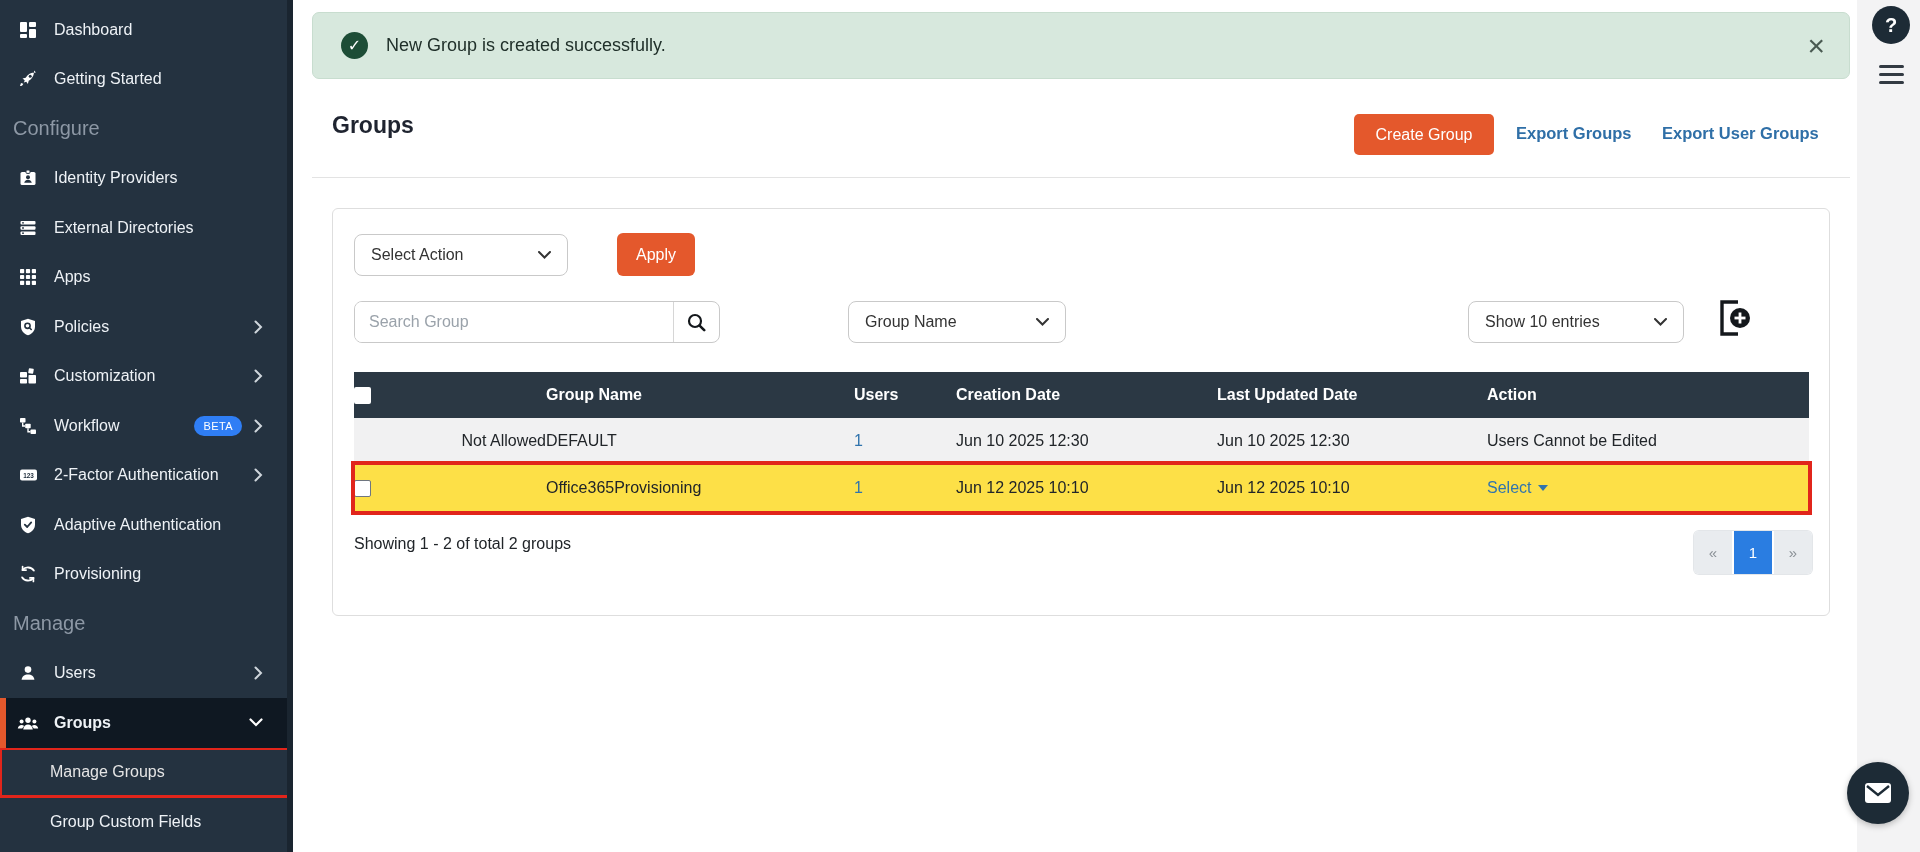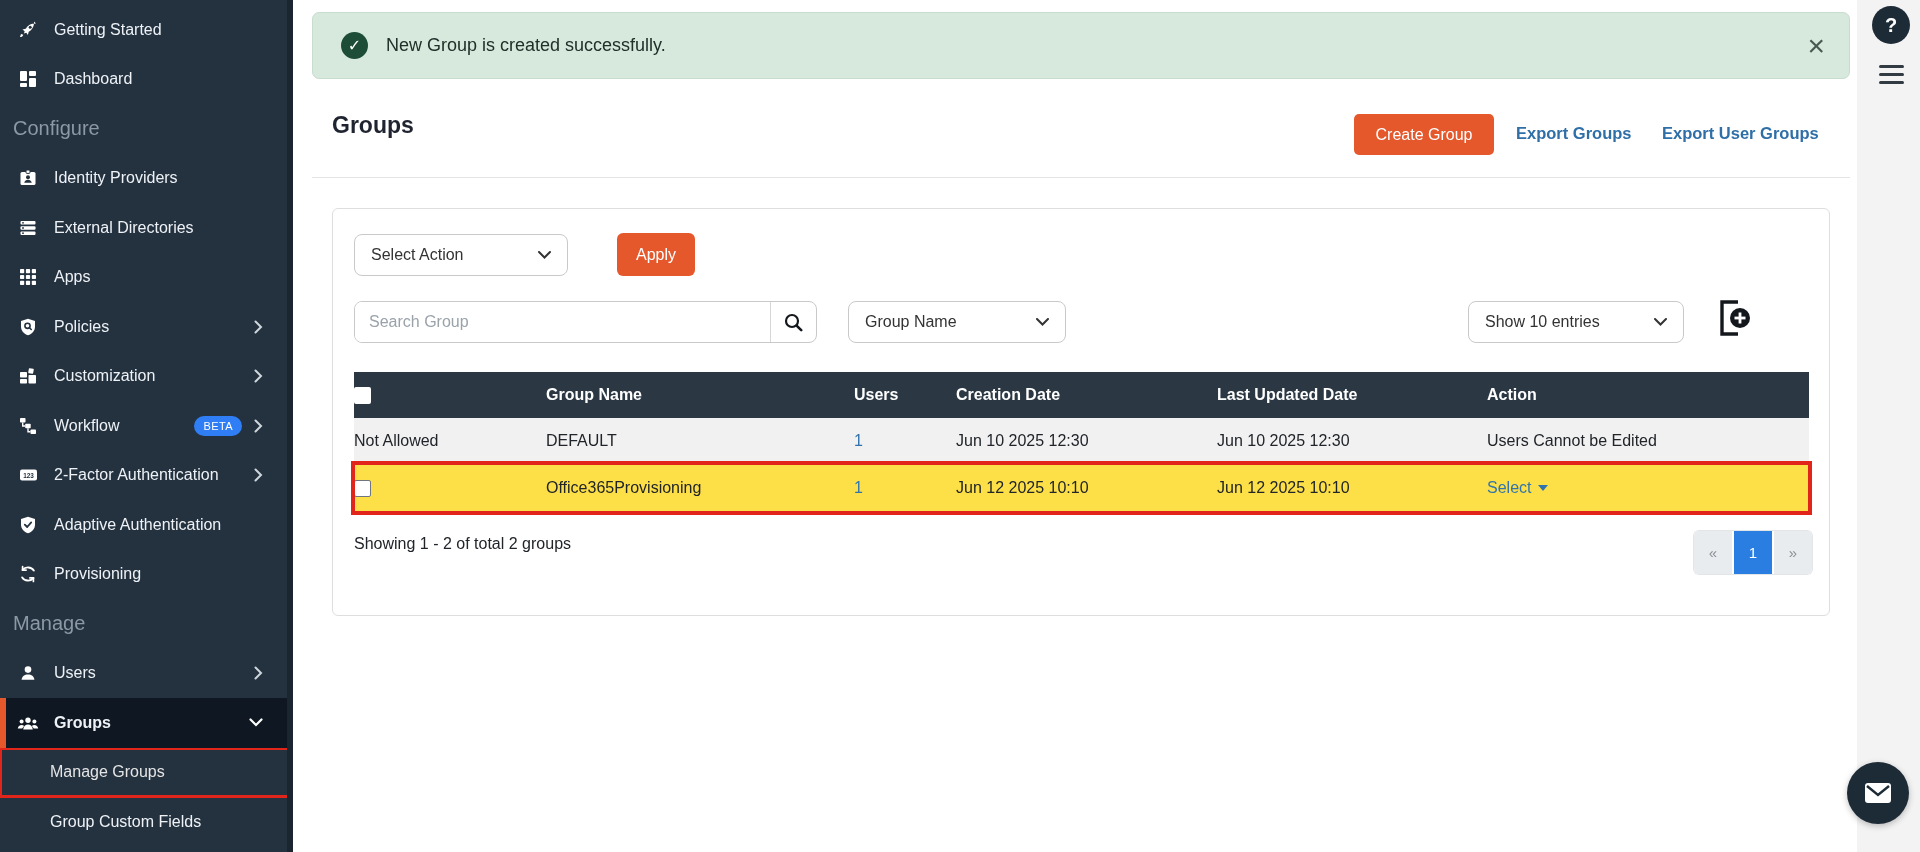--- a/index.html
+++ b/index.html
@@ -50,35 +50,35 @@
 
   .card{position:absolute;left:39px;top:208px;width:1498px;height:408px;background:#fff;border:1px solid #dedede;border-radius:6px;}
 
   .dd{position:absolute;height:42px;border:1px solid #c9c9c9;border-radius:8px;background:#fff;display:flex;align-items:center;padding:0 16px;font-size:16px;color:#333;cursor:pointer;justify-content:flex-end;}
   .dd .chev{margin-left:auto;}
   .dd-select-action{left:21px;top:25px;width:214px;}
   .dd-group-name{left:515px;top:92px;width:218px;}
   .dd-show-entries{left:1135px;top:92px;width:216px;}
   .apply-btn{position:absolute;left:284px;top:24px;width:78px;height:43px;background:var(--orange);color:#fff;border:none;border-radius:6px;font-size:16px;font-family:inherit;cursor:pointer;}
 
-  .search-group{position:absolute;left:21px;top:92px;width:463px;height:42px;border:1px solid #c9c9c9;border-radius:8px;display:flex;overflow:hidden;background:#fff;}
+  .search-group{position:absolute;left:21px;top:92px;width:366px;height:42px;border:1px solid #c9c9c9;border-radius:8px;display:flex;overflow:hidden;background:#fff;}
   .search-group input{flex:1;border:none;outline:none;padding:0 14px;font-size:16px;font-family:inherit;color:#333;}
   .search-group input::placeholder{color:#9aa2aa;}
   .search-addon{width:46px;border-left:1px solid #d6d6d6;display:flex;align-items:center;justify-content:center;cursor:pointer;}
 
   .export-icon{position:absolute;left:1378px;top:86px;width:44px;height:46px;display:flex;align-items:center;justify-content:center;cursor:pointer;}
 
   .table{position:absolute;left:21px;top:163px;width:1455px;}
   .trow{display:grid;grid-template-columns:192px 308px 102px 261px 270px 1fr;align-items:center;font-size:16px;color:#212529;}
   .trow.head{background:var(--thead);color:#fff;font-weight:bold;height:46px;}
   .trow.alt{background:#f1f1f2;height:46px;}
   .trow.body{height:48px;background:#fde047;}
   .trow.annotated{outline:4px solid var(--red);outline-offset:-1px;position:relative;z-index:2;}
   .cell{padding-left:0;white-space:nowrap;}
-  .cell.first{}
+  .cell.first{text-align:right;}
   .cb{width:17px;height:17px;border-radius:2px;}
   .cb.head-cb{background:#fff;}
   .cb.row-cb{background:#fff;border:1.5px solid #6f7680;cursor:pointer;}
   .tlink{color:var(--link-blue);cursor:pointer;}
   .select-link{color:var(--link-blue);cursor:pointer;display:inline-flex;align-items:center;gap:7px;}
   .caret-down{width:0;height:0;border-left:5px solid transparent;border-right:5px solid transparent;border-top:6px solid var(--link-blue);display:inline-block;}
 
   .summary{position:absolute;left:21px;top:326px;font-size:16px;color:#212529;}
   .pagination{position:absolute;left:1361px;top:322px;height:43px;display:flex;border-radius:5px;overflow:hidden;box-shadow:0 0 0 1px #e3e6e9;}
   .page-btn{width:38px;display:flex;align-items:center;justify-content:center;font-size:15px;cursor:pointer;}
@@ -91,38 +91,38 @@
   .hamburger span{height:3px;background:#323a42;border-radius:2px;}
   .chat-bubble{position:absolute;left:1847px;top:762px;width:62px;height:62px;border-radius:50%;background:#1d2b36;display:flex;align-items:center;justify-content:center;cursor:pointer;z-index:5;box-shadow:0 2px 6px rgba(0,0,0,.25);}
 </style>
 </head>
 <body>
 
 <div class="sidebar">
   <nav id="sidebar-nav">
       <div class="nav-row">
         <span class="ic">
-          <svg width="18" height="18" viewBox="0 0 18 18">
-            <path d="M16.5 1.5c-4.5-.3-8.2 1.6-10.3 5.3L3 7.6l2.2 1.6-.8 2.4 2.4-.8 1.6 2.2.8-3.2c3.7-2.1 5.6-5.8 5.3-10.3z" transform="translate(0.5,1)" fill="#fff"></path>
-            <circle cx="11.2" cy="6.2" r="1.5" fill="var(--sidebar-bg)"></circle>
-            <path d="M2 16c1-.3 2-1.3 2.3-2.3L2 13l-1 3z" fill="#fff"></path>
-          </svg>
-        </span>
-        <span class="nav-label">Getting Started</span>
-      </div>
-      <div class="nav-row">
-        <span class="ic">
           <svg width="18" height="18" viewBox="0 0 18 18" fill="#fff">
             <rect x="1" y="1" width="7" height="10" rx="1"></rect>
             <rect x="10" y="1" width="7" height="5" rx="1"></rect>
             <rect x="1" y="13" width="7" height="4" rx="1"></rect>
             <rect x="10" y="8" width="7" height="9" rx="1"></rect>
           </svg>
         </span>
         <span class="nav-label">Dashboard</span>
+      </div>
+      <div class="nav-row">
+        <span class="ic">
+          <svg width="18" height="18" viewBox="0 0 18 18">
+            <path d="M16.5 1.5c-4.5-.3-8.2 1.6-10.3 5.3L3 7.6l2.2 1.6-.8 2.4 2.4-.8 1.6 2.2.8-3.2c3.7-2.1 5.6-5.8 5.3-10.3z" transform="translate(0.5,1)" fill="#fff"></path>
+            <circle cx="11.2" cy="6.2" r="1.5" fill="var(--sidebar-bg)"></circle>
+            <path d="M2 16c1-.3 2-1.3 2.3-2.3L2 13l-1 3z" fill="#fff"></path>
+          </svg>
+        </span>
+        <span class="nav-label">Getting Started</span>
       </div>
       <div class="section-label">
         <span class="nav-label">Configure</span>
       </div>
       <div class="nav-row">
         <span class="ic">
           <svg width="18" height="18" viewBox="0 0 18 18">
             <rect x="1.5" y="3" width="15" height="13" rx="1.6" fill="#fff"></rect>
             <rect x="7" y="1" width="4" height="3.4" rx="1" fill="#fff" stroke="var(--sidebar-bg)" stroke-width="1"></rect>
             <circle cx="9" cy="8.2" r="2" fill="var(--sidebar-bg)"></circle>

